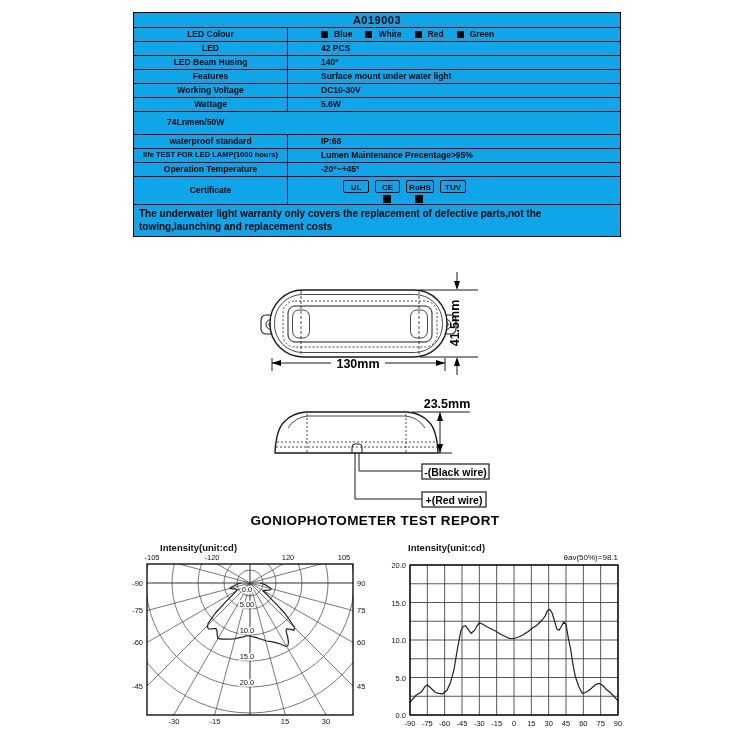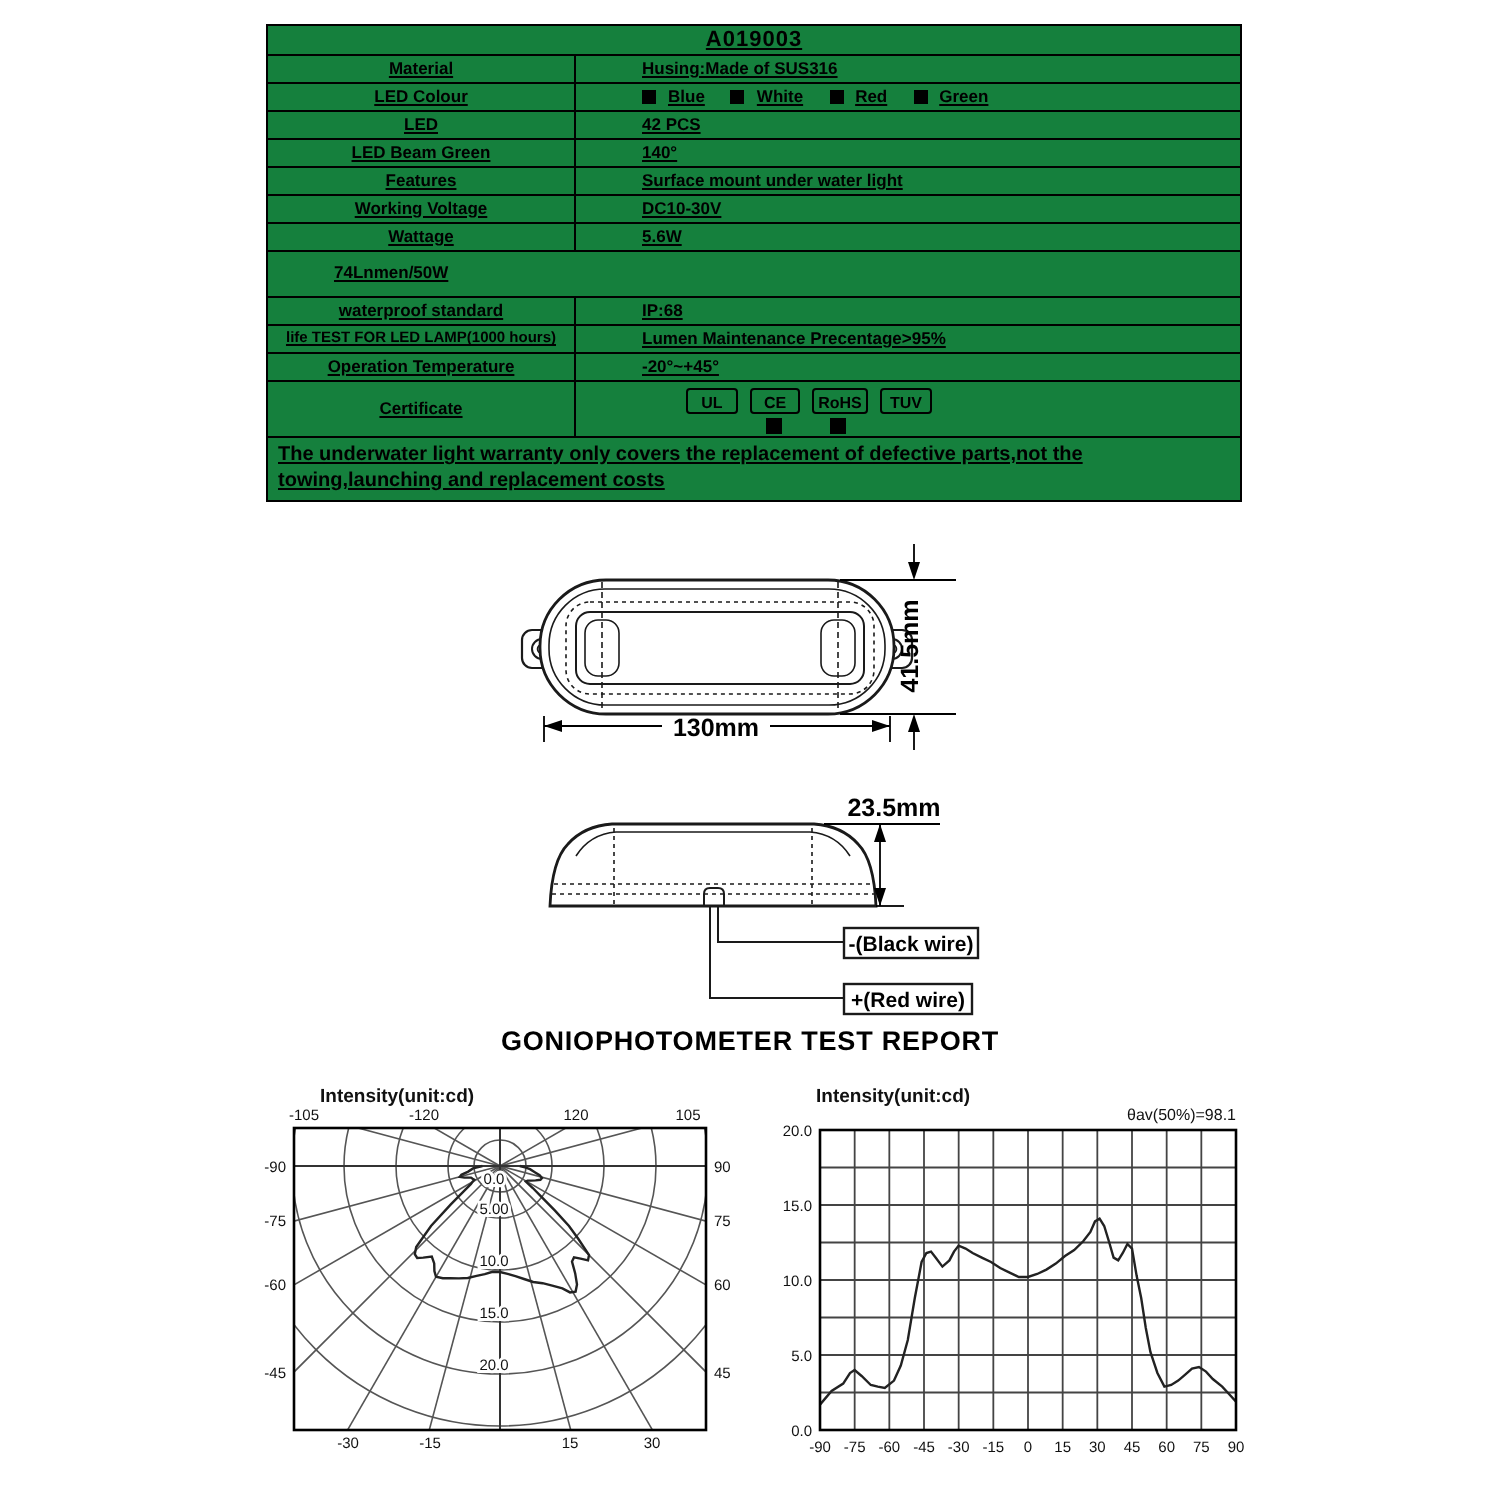--- a/index.html
+++ b/index.html
@@ -1,19 +1,19 @@
 <!DOCTYPE html>
 <html><head>
 <meta charset="utf-8">
 <style>
   html,body{margin:0;padding:0;background:#fff;}
   body{width:750px;height:750px;position:relative;font-family:"Liberation Sans",sans-serif;color:#000;overflow:hidden;}
 
   
-  .spec-table{position:absolute;left:133px;top:12px;width:486px;border:1.5px solid #000;background:#15803d;font-size:8.5px;font-weight:700;text-decoration:underline;}
+  .spec-table{position:absolute;left:133px;top:12px;width:486px;border:1.5px solid #000;background:#0ea5e9;font-size:8.5px;font-weight:700;}
   .trow{display:flex;border-top:1px solid #000;align-items:stretch;}
   .trow:first-child{border-top:none;}
   .t-title{height:14px;display:flex;align-items:center;justify-content:center;font-size:11px;font-weight:700;letter-spacing:.5px;}
   .tlabel{width:154px;border-right:1px solid #000;display:flex;align-items:center;justify-content:center;text-align:center;padding:0 4px;box-sizing:border-box;line-height:1.15;}
   .tlabel.tight{font-size:7.5px;white-space:nowrap;}
   .tvalue{flex:1;display:flex;align-items:center;padding-left:33px;box-sizing:border-box;line-height:1.1;}
   .h13{height:13px;} .h22{height:22px;} .h27{height:27px;}
   .swatch-row{gap:13px;}
   .swatch{display:inline-flex;align-items:center;gap:6px;}
   .sq{width:7px;height:7px;background:#000;display:inline-block;}
@@ -31,24 +31,20 @@
   .dimtext{font-size:12.5px;font-weight:700;font-family:"Liberation Sans",sans-serif;fill:#000;}
   .wiretext{font-size:10.5px;font-weight:700;font-family:"Liberation Sans",sans-serif;fill:#000;}
 </style>
 </head>
 <body>
 
 <div class="spec-table">
   <div class="trow t-title">A019003</div>
 
   <div class="trow h13">
-    <div class="tlabel">Material</div>
-    <div class="tvalue">Husing:Made of SUS316</div>
-  </div>
-  <div class="trow h13">
     <div class="tlabel">LED Colour</div>
     <div class="tvalue swatch-row">
       <span class="swatch">
           <span class="sq"></span>
           <span>Blue</span>
         </span>
       <span class="swatch">
           <span class="sq"></span>
           <span>White</span>
         </span>
@@ -60,21 +56,21 @@
           <span class="sq"></span>
           <span>Green</span>
         </span>
     </div>
   </div>
   <div class="trow h13">
     <div class="tlabel">LED</div>
     <div class="tvalue">42 PCS</div>
   </div>
   <div class="trow h13">
-    <div class="tlabel">LED Beam Green</div>
+    <div class="tlabel">LED Beam Husing</div>
     <div class="tvalue">140°</div>
   </div>
   <div class="trow h13">
     <div class="tlabel">Features</div>
     <div class="tvalue">Surface mount under water light</div>
   </div>
   <div class="trow h13">
     <div class="tlabel">Working Voltage</div>
     <div class="tvalue">DC10-30V</div>
   </div>

